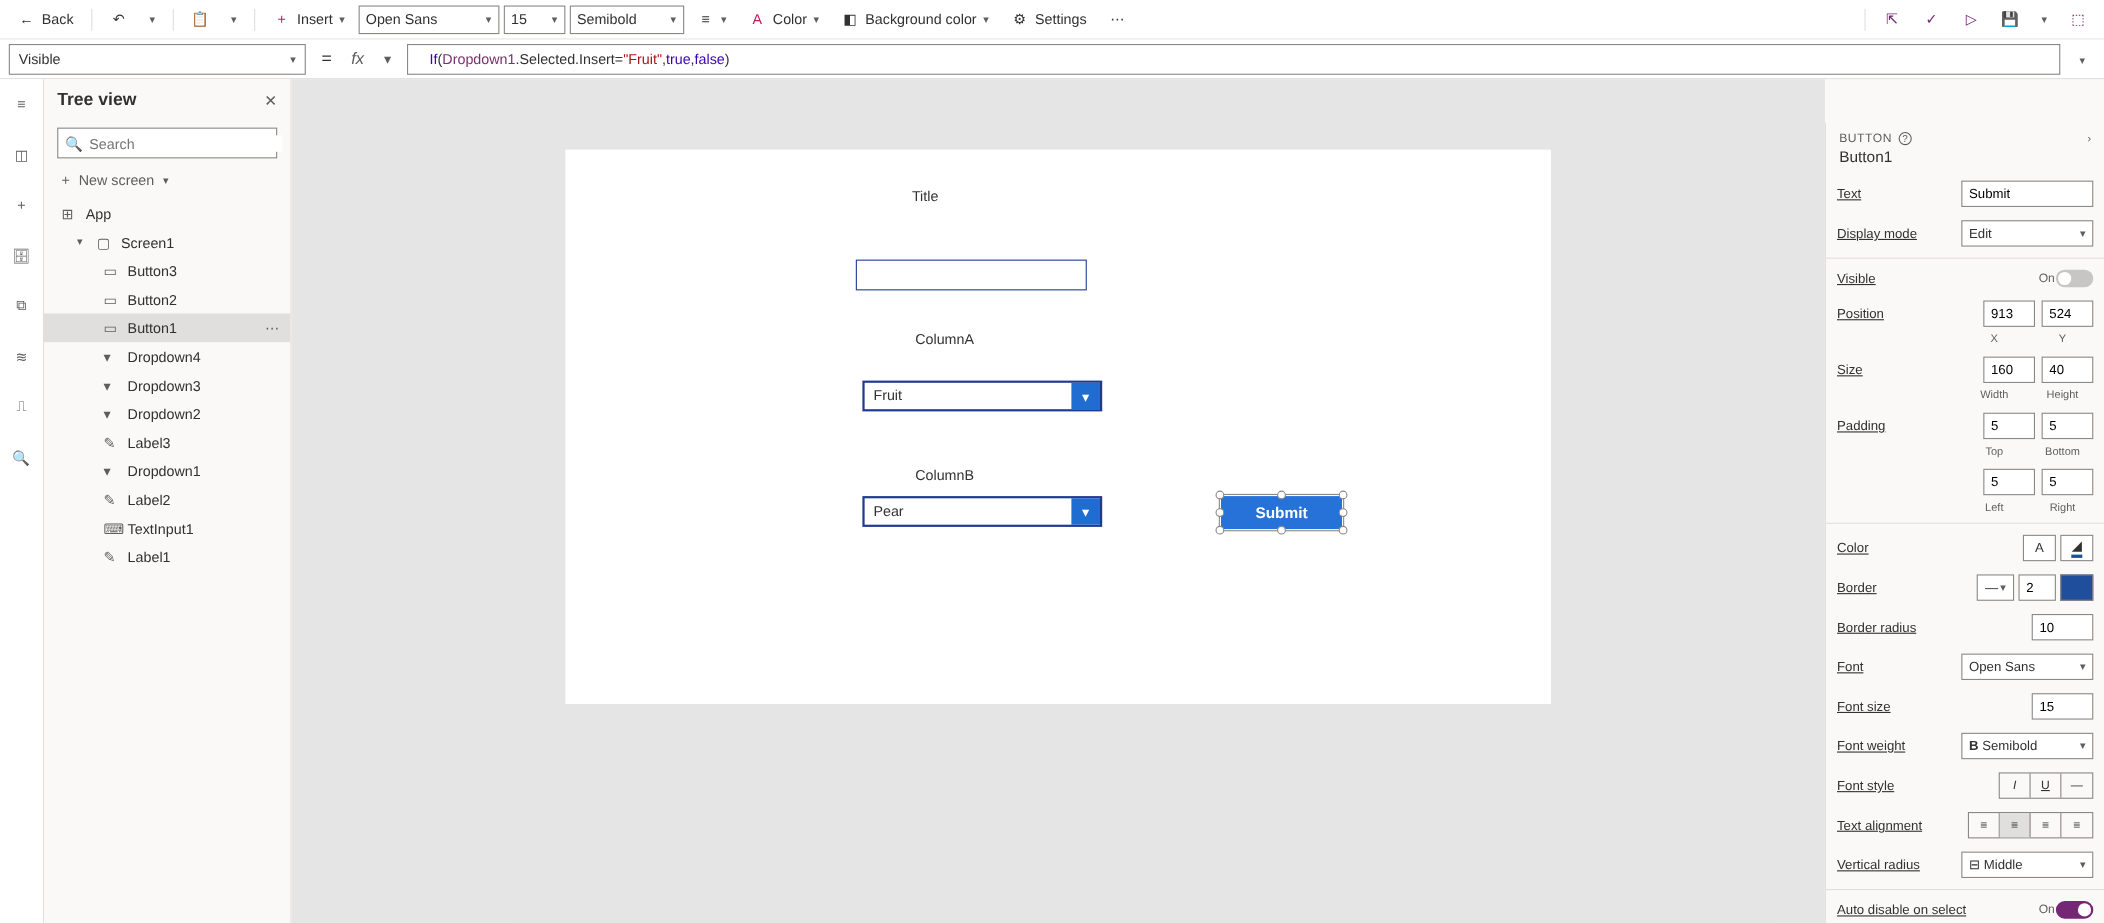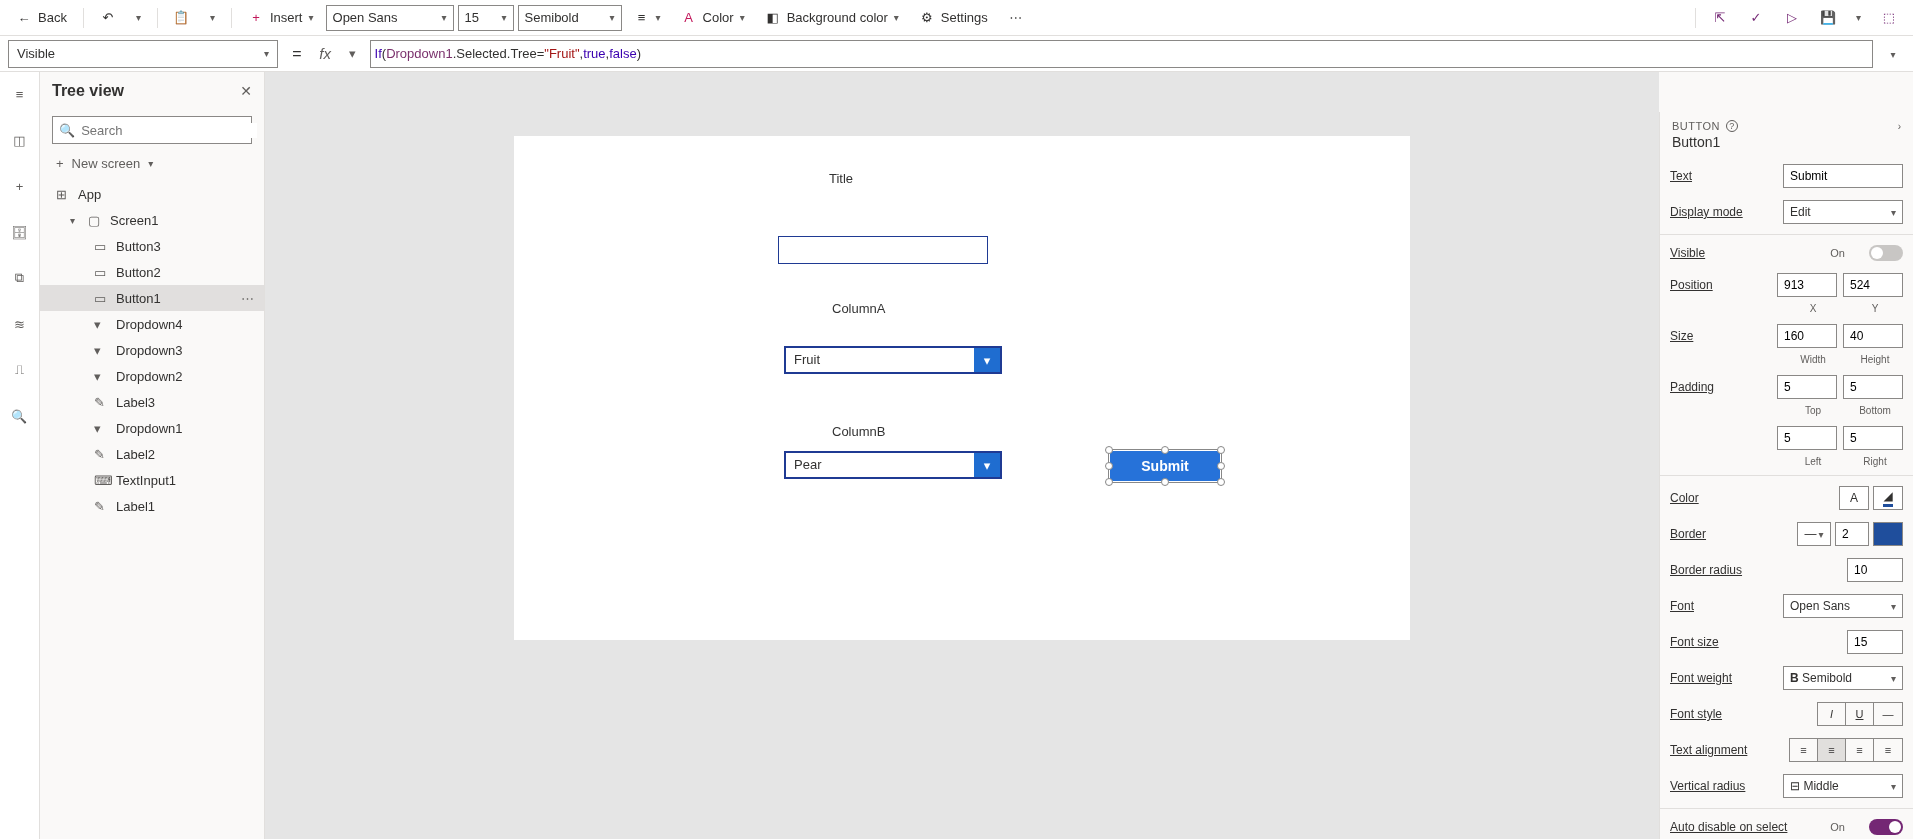--- a/index.html
+++ b/index.html
@@ -16,21 +16,21 @@
 .tb-weight { width: 104px; }
 .tb-spacer { flex: 1; }
 .icon { width: 16px; height: 16px; display: inline-flex; align-items: center; justify-content: center; }
 
 
 .formula-bar { height: 36px; background: #fff; border-bottom: 1px solid #e1dfdd; display: flex; align-items: center; padding: 0 8px; gap: 8px; }
 .prop-select { width: 270px; height: 28px; border: 1px solid #8a8886; padding: 0 8px; display: flex; align-items: center; justify-content: space-between; background: #fff; }
 .fx-eq { font-size: 16px; font-style: italic; padding: 0 6px; }
 .fx-label { font-style: italic; font-size: 15px; color: #605e5c; padding: 0 4px; }
 .fx-chev { padding: 0 6px; color: #605e5c; }
-.formula-input { flex: 1; height: 28px; border: 1px solid #8a8886; padding: 4px 4px; font-family: Consolas, monospace; font-size: 13px; background: #fff; display: flex; align-items: center; }
+.formula-input { flex: 1; height: 28px; border: 1px solid #8a8886; padding: 4px 20px; font-family: Consolas, monospace; font-size: 13px; background: #fff; display: flex; align-items: center; }
 .fx-kw { color: #3b01b0; }
 .fx-ident { color: #7a306c; }
 .fx-str { color: #a31515; }
 .fx-bool { color: #3b01b0; }
 .fb-expand { width: 24px; text-align: center; }
 
 
 .main { display: flex; height: calc(839px - 72px); }
 
 
@@ -85,29 +85,29 @@
 .rp-name { padding: 0 12px 8px 12px; font-size: 14px; }
 .rp-tabs { display: flex; gap: 16px; padding: 0 12px; border-bottom: 1px solid #e1dfdd; }
 .rp-tab { padding: 6px 0; font-size: 12px; color: #605e5c; cursor: pointer; border-bottom: 2px solid transparent; }
 .rp-tab.active { color: #742774; border-bottom-color: #742774; font-weight: 600; }
 .rp-body { flex: 1; overflow: auto; }
 .rp-row { display: flex; align-items: center; justify-content: space-between; padding: 6px 10px; font-size: 12px; gap: 8px; }
 .rp-row .lab { color: #323130; text-decoration: underline; }
 .rp-input { width: 120px; height: 24px; border: 1px solid #8a8886; padding: 0 6px; font-size: 12px; background: #fff; }
 .rp-sel { width: 120px; height: 24px; border: 1px solid #8a8886; padding: 0 6px; font-size: 12px; background: #fff; display: flex; align-items: center; justify-content: space-between; }
 .rp-twin { display: flex; gap: 6px; }
-.rp-twin .rp-input { width: 60px; }
+.rp-twin .rp-input { width: 47px; }
 .rp-sub { display: flex; gap: 6px; padding: 0 10px 4px 10px; justify-content: flex-end; }
 .rp-sub span { width: 56px; text-align: center; font-size: 10px; color: #605e5c; }
 .rp-divider { height: 1px; background: #e1dfdd; margin: 4px 0; }
 .toggle { width: 34px; height: 16px; border-radius: 10px; background: #c8c6c4; position: relative; }
 .toggle.on { background: #742774; }
 .toggle .knob { width: 12px; height: 12px; border-radius: 50%; background: #fff; position: absolute; top: 2px; left: 2px; }
 .toggle.on .knob { left: 20px; }
-.rp-toggle-row { display: flex; align-items: center; gap: 24px; }
+.rp-toggle-row { display: flex; align-items: center; gap: 1px; }
 .seg { display: flex; border: 1px solid #8a8886; height: 24px; }
 .seg .seg-btn { width: 28px; display: flex; align-items: center; justify-content: center; border-right: 1px solid #8a8886; cursor: pointer; font-size: 11px; }
 .seg .seg-btn:last-child { border-right: none; }
 .seg .seg-btn.active { background: #e1dfdd; }
 .color-btn { width: 30px; height: 24px; border: 1px solid #8a8886; display: flex; align-items: center; justify-content: center; background: #fff; }
 .color-swatch { width: 30px; height: 24px; border: 1px solid #8a8886; }
 .border-style { width: 34px; height: 24px; border: 1px solid #8a8886; display: flex; align-items: center; justify-content: center; background: #fff; gap: 2px; }
 .border-num { width: 34px; }
 .chev { font-size: 10px; color: #605e5c; }
 </style>
@@ -199,21 +199,21 @@
     <span>Visible</span>
     <span class="chev">▾</span>
   </div>
   <span class="fx-eq">=</span>
   <span class="fx-label">fx</span>
   <span class="fx-chev">▾</span>
   <div class="formula-input">
     <span class="fx-kw">If</span>
       <span>(</span>
       <span class="fx-ident">Dropdown1</span>
-      <span>.Selected.Tree=</span>
+      <span>.Selected.Insert=</span>
       <span class="fx-str">"Fruit"</span>
       <span>,</span>
       <span class="fx-bool">true</span>
       <span>,</span>
       <span class="fx-bool">false</span>
       <span>)</span>
   </div>
   <div class="fb-expand"><span class="chev">▾</span></div>
 </div>
 

